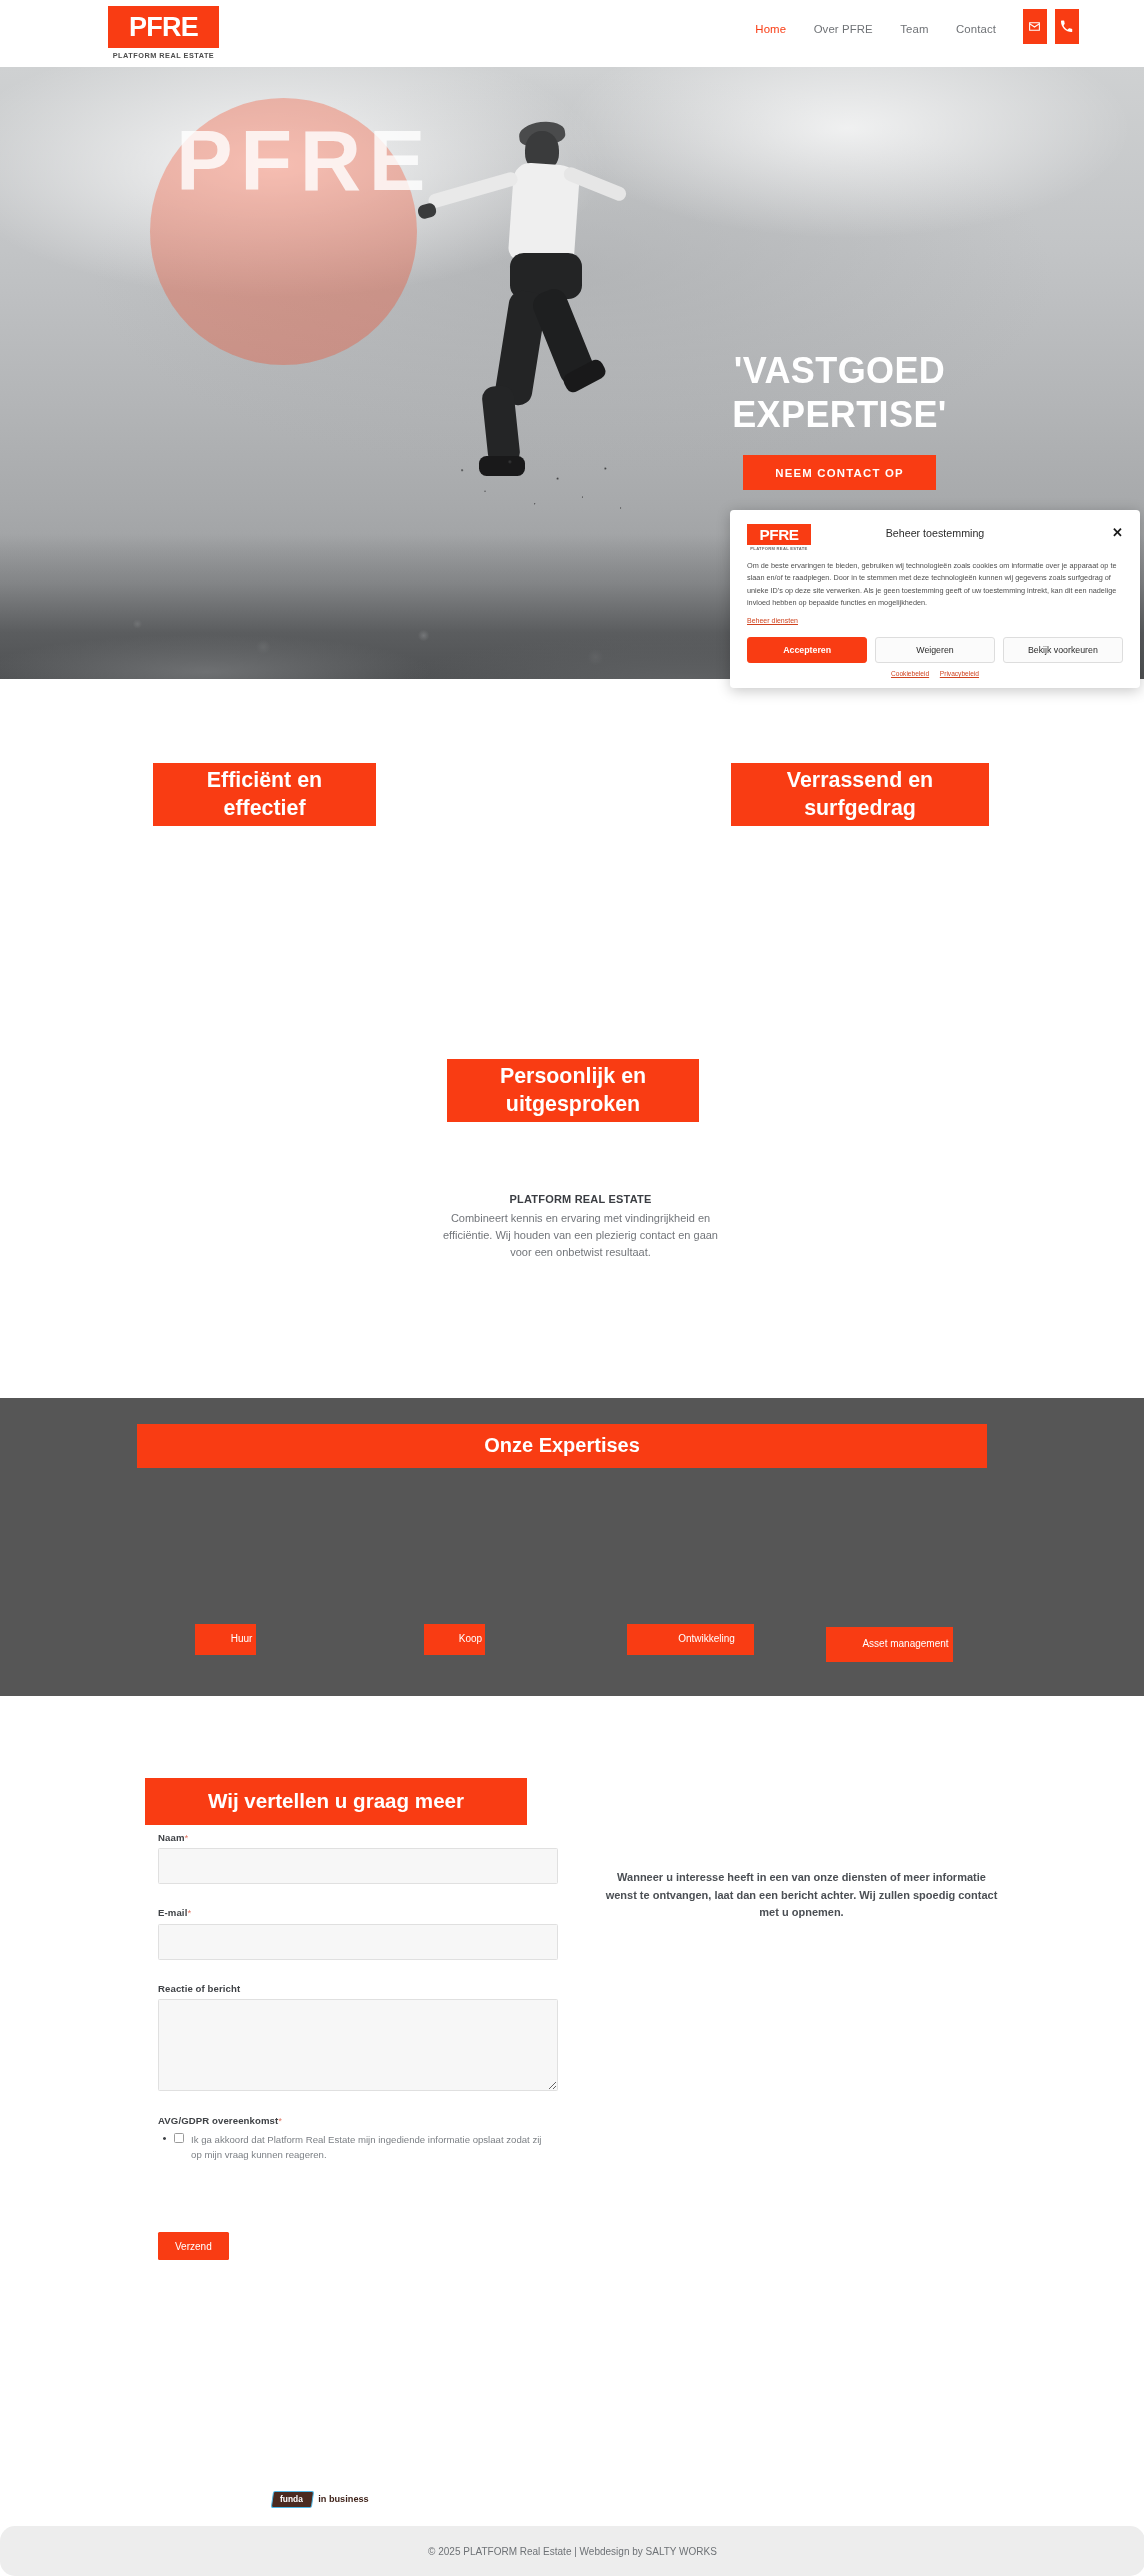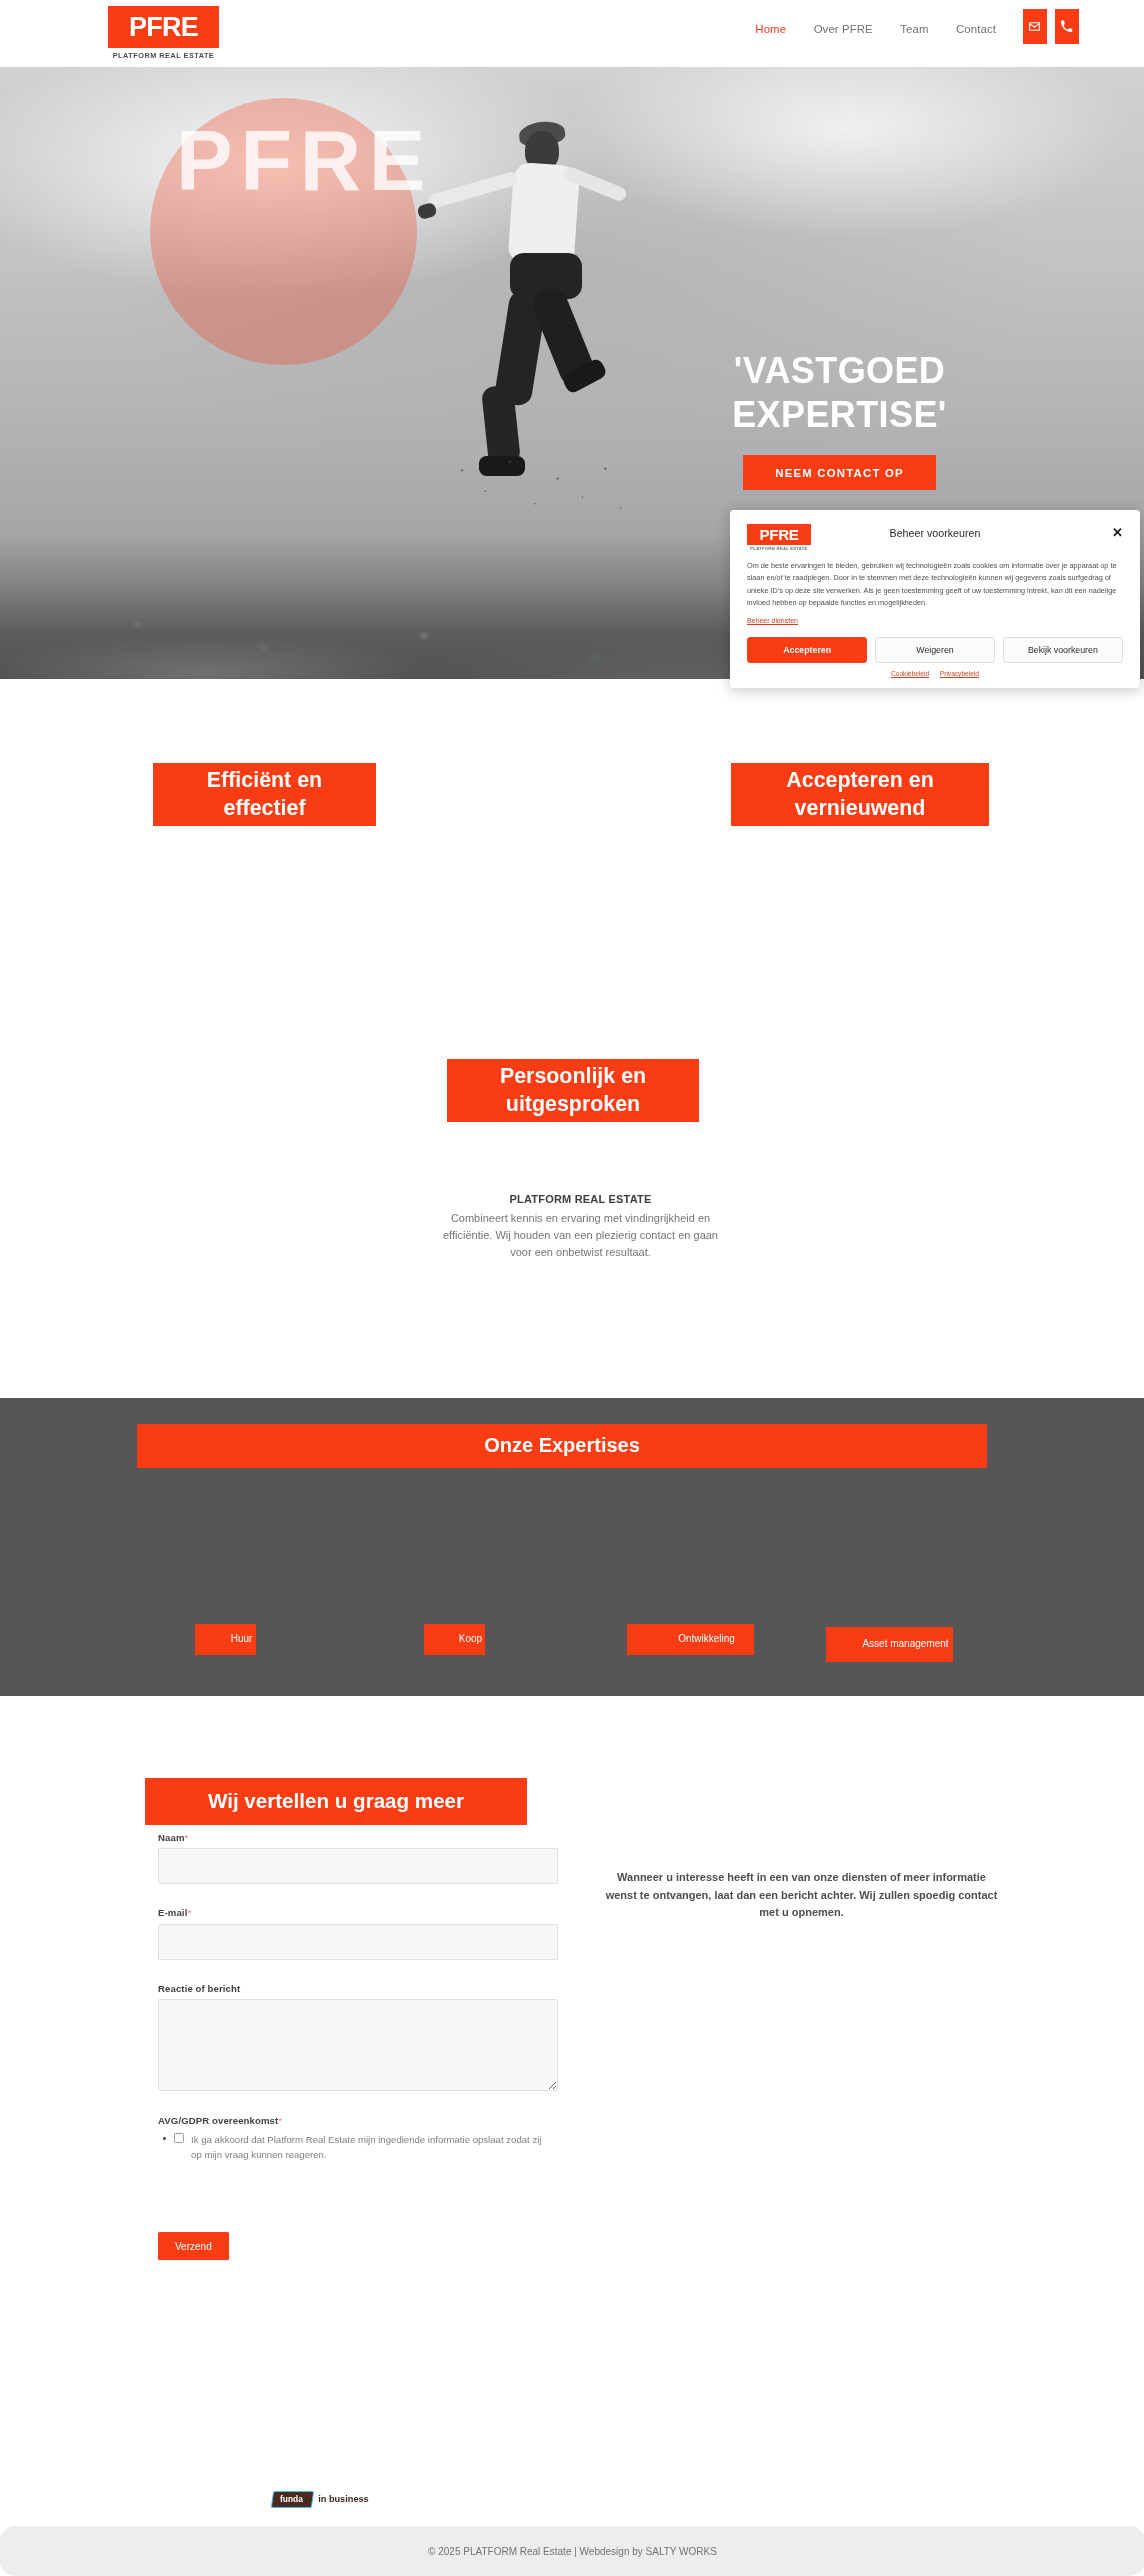--- a/index.html
+++ b/index.html
@@ -372,38 +372,38 @@
     <button class="hero-cta">NEEM CONTACT OP</button>
   </div>
 </section>
 
 <div class="cookie-banner">
   <div class="cb-head">
     <div class="cb-logo">
       <div class="cb-logo-mark">PFRE</div>
       <div class="cb-logo-sub">PLATFORM REAL ESTATE</div>
     </div>
-    <div class="cb-title">Beheer voorkeuren</div>
+    <div class="cb-title">Beheer toestemming</div>
     <div class="cb-close">✕</div>
   </div>
   <p class="cb-body">Om de beste ervaringen te bieden, gebruiken wij technologieën zoals cookies om informatie over je apparaat op te slaan en/of te raadplegen. Door in te stemmen met deze technologieën kunnen wij gegevens zoals surfgedrag of unieke ID's op deze site verwerken. Als je geen toestemming geeft of uw toestemming intrekt, kan dit een nadelige invloed hebben op bepaalde functies en mogelijkheden.</p>
   <a class="cb-manage">Beheer diensten</a>
   <div class="cb-actions">
     <button class="cb-btn primary">Accepteren</button>
     <button class="cb-btn ghost">Weigeren</button>
     <button class="cb-btn ghost">Bekijk voorkeuren</button>
   </div>
   <div class="cb-links">
     <a>Cookiebeleid</a>
     <a>Privacybeleid</a>
   </div>
 </div>
 
 <div class="block-orange" id="hd-efficient">Efficiënt en effectief</div>
-<div class="block-orange" id="hd-verrassend">Accepteren en vernieuwend</div>
+<div class="block-orange" id="hd-verrassend">Verrassend en surfgedrag</div>
 <div class="block-orange" id="hd-persoonlijk">Persoonlijk en uitgesproken</div>
 
 <div class="intro-text">
   <span class="strong">PLATFORM REAL ESTATE</span>
   <span>Combineert kennis en ervaring met vindingrijkheid en efficiëntie. Wij houden van een plezierig contact en gaan voor een onbetwist resultaat.</span>
 </div>
 
 <section class="expertise-section">
   <div class="exp-tags">
     <div class="exp-tag" id="exp-huur">Huur</div>

